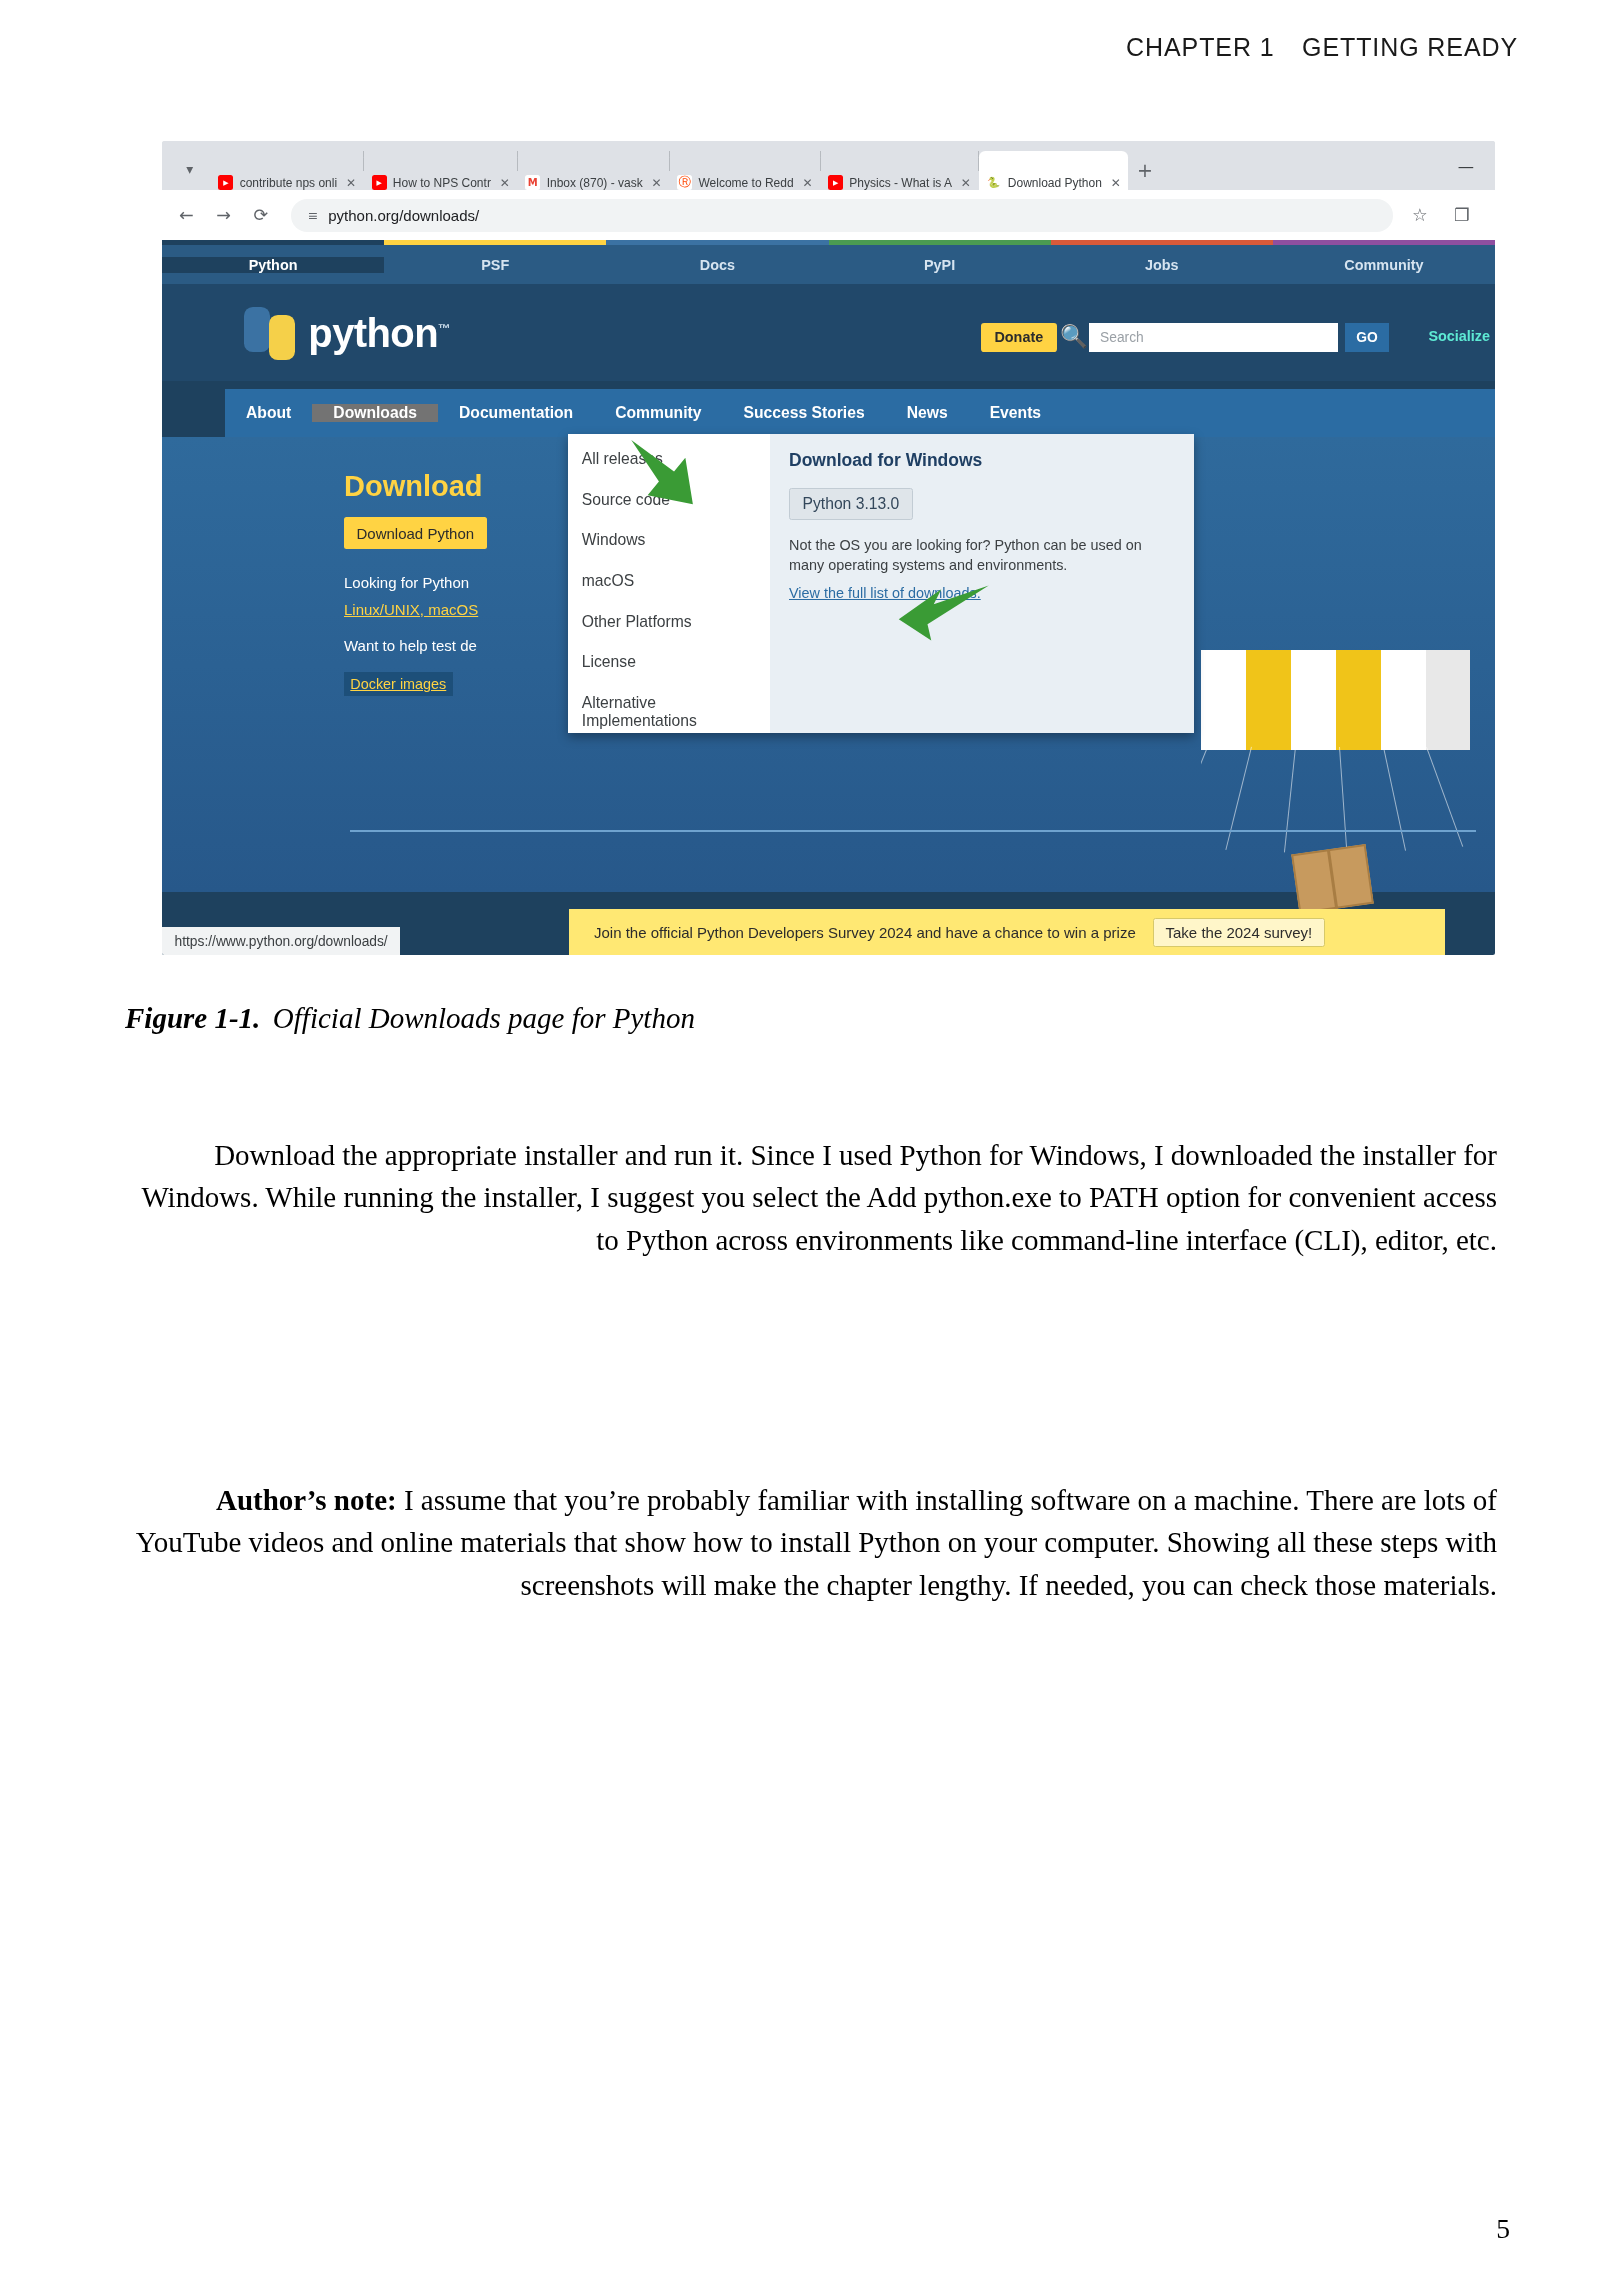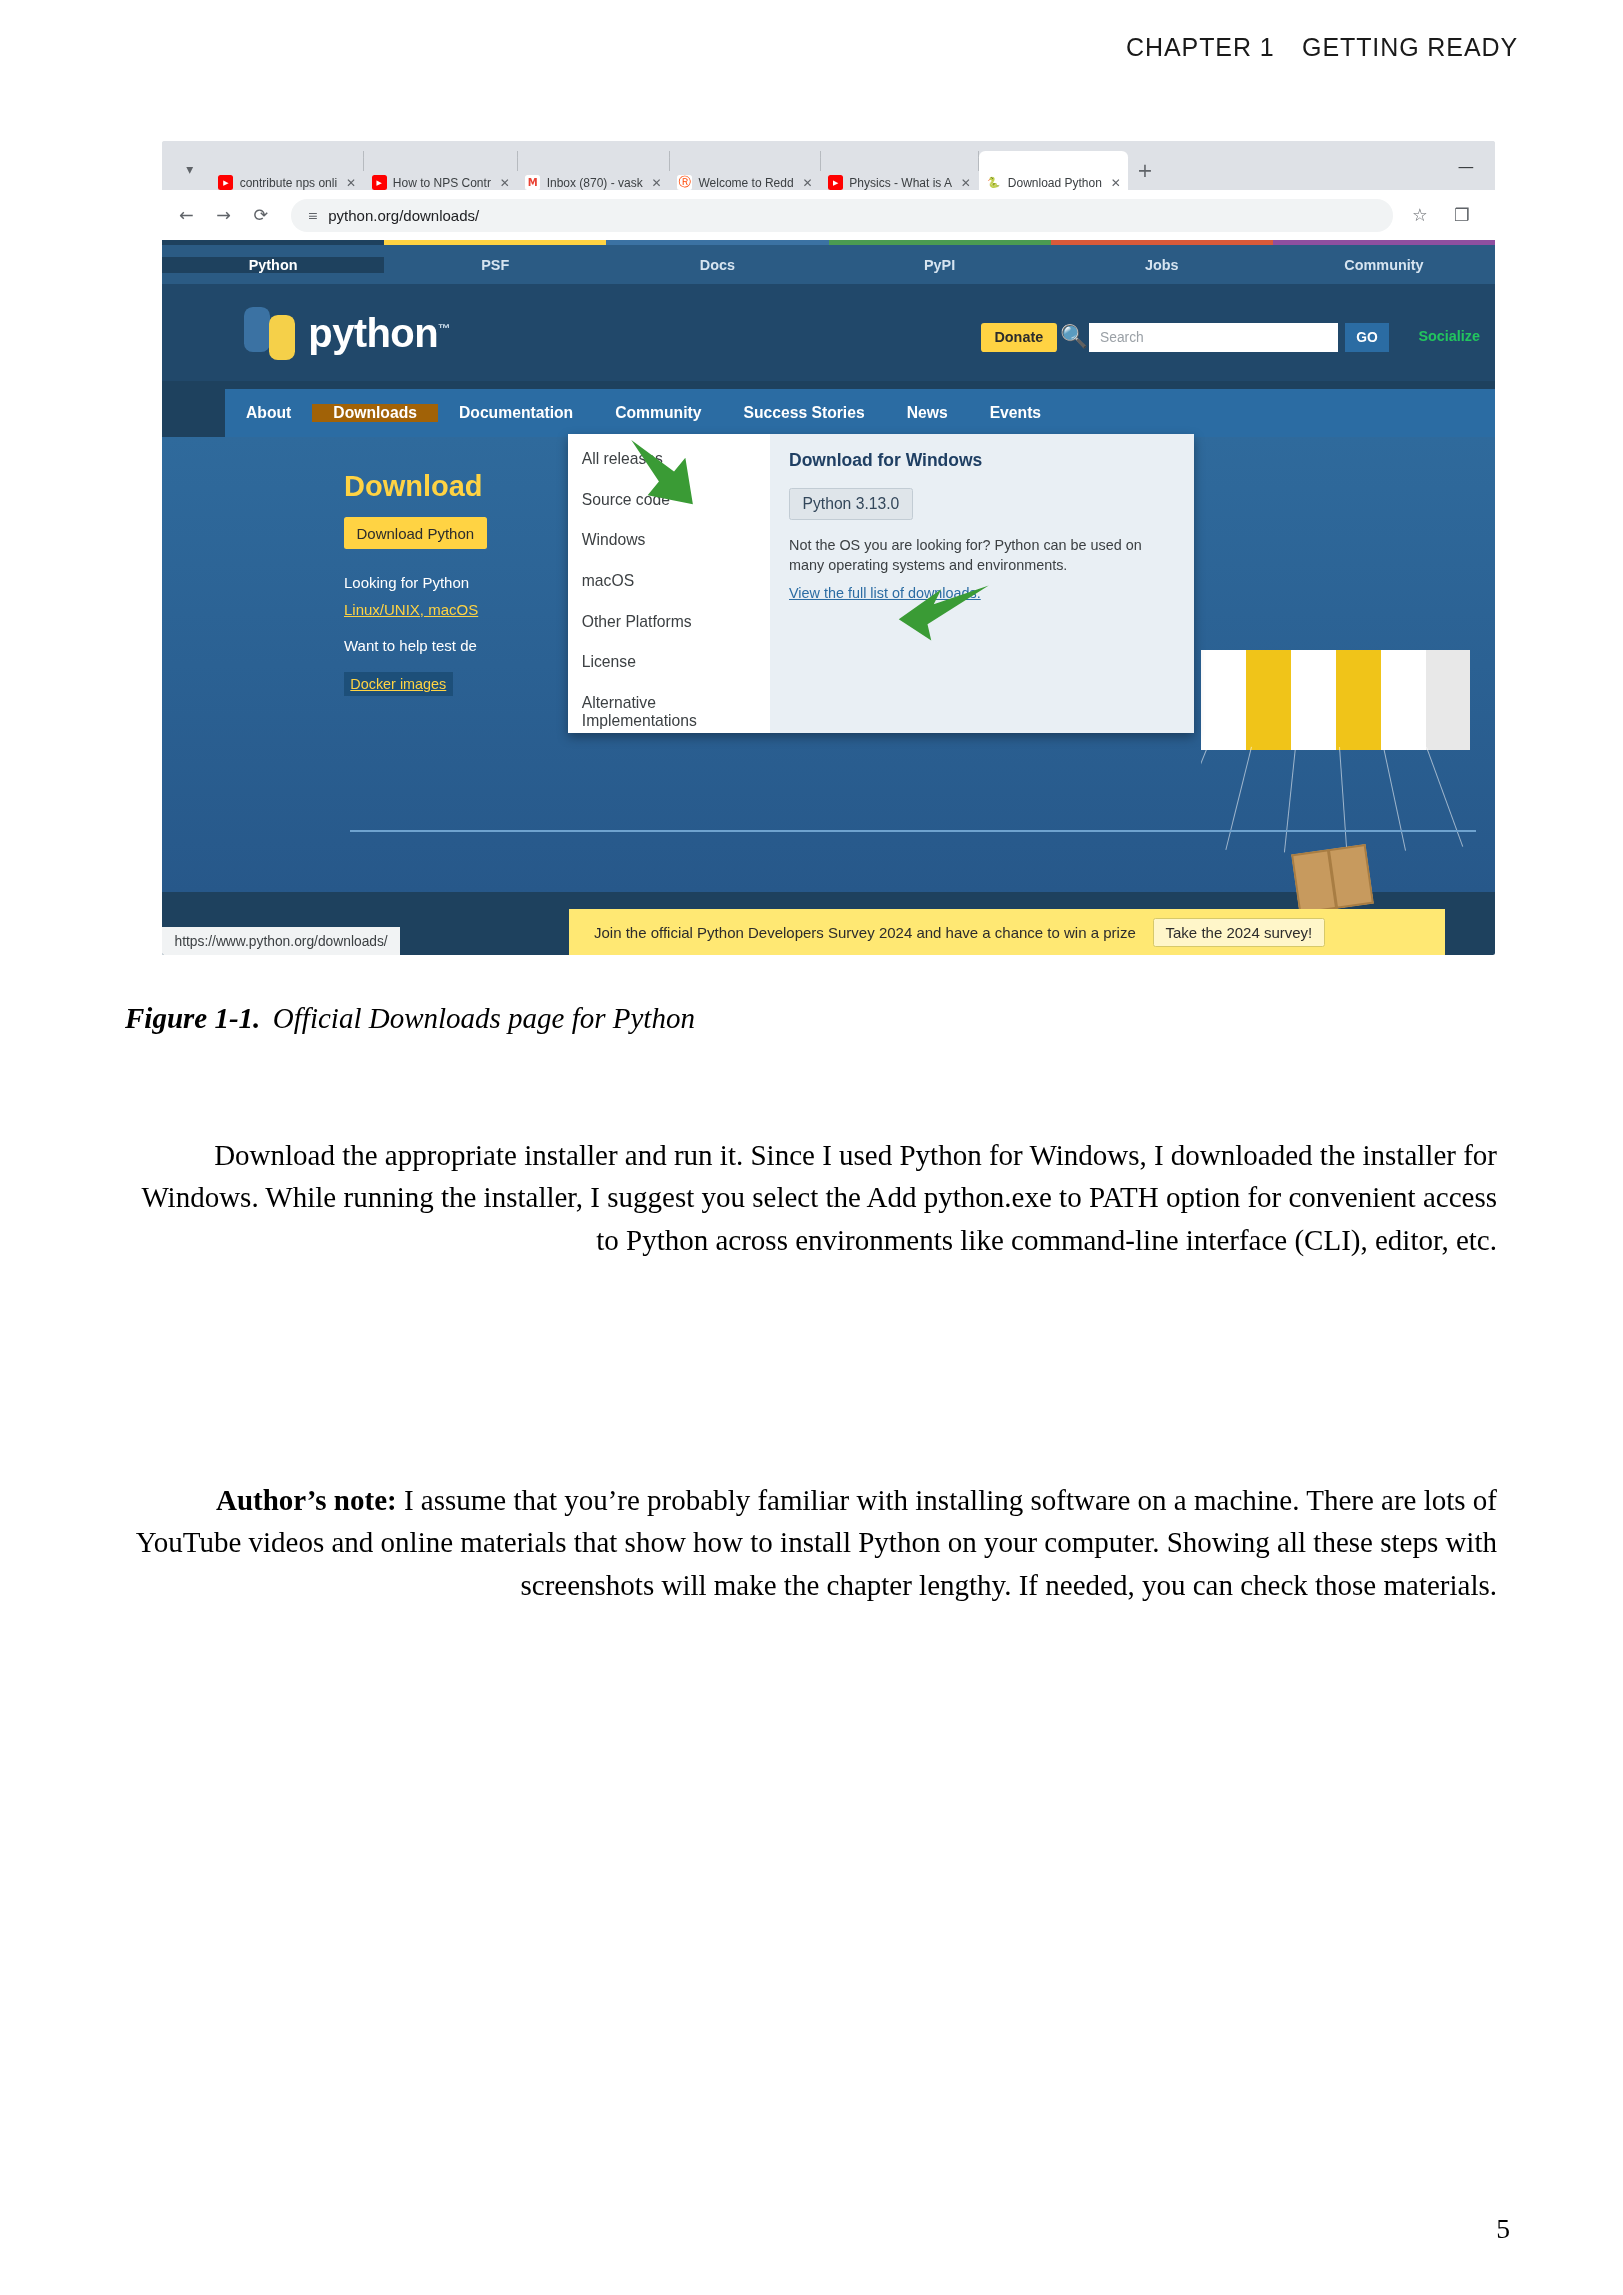--- a/index.html
+++ b/index.html
@@ -261,39 +261,39 @@
     right: 106px; top: 39px;
     width: 44px; height: 29px;
     background: #2b6ca3;
     color: #fff;
     font-family: "Liberation Sans", sans-serif;
     font-size: 13.8px; font-weight: bold;
     display: flex; align-items: center; justify-content: center;
   }
   .socialize {
     position: absolute;
-    right: 15px; top: 44px;
-    font-family: "Liberation Sans", sans-serif;
-    font-size: 14.4px; color: #22c55e; font-weight: bold;
+    right: 5px; top: 44px;
+    font-family: "Liberation Sans", sans-serif;
+    font-size: 14.4px; color: #5eead4; font-weight: bold;
   }
 
   .mainnav {
     position: absolute;
     top: 149px; left: 63px; right: 0;
     height: 48px;
     background: #2b6ca3;
     display: flex;
     align-items: center;
     font-family: "Liberation Sans", sans-serif;
     font-size: 15.7px;
     font-weight: bold;
     color: #ffffff;
   }
   .mainnav .mi { padding: 0 21px; }
-  .mainnav .mi.open { background: #a16207; }
+  .mainnav .mi.open { background: #737373; }
 
   .hero {
     position: absolute;
     top: 197px; left: 0; right: 0; bottom: 63px;
     background: linear-gradient(180deg,#2f6a9c 0%, #27588a 100%);
   }
   .dl-title {
     position: absolute;
     left: 182px; top: 33px;
     font-family: "Liberation Sans", sans-serif;

